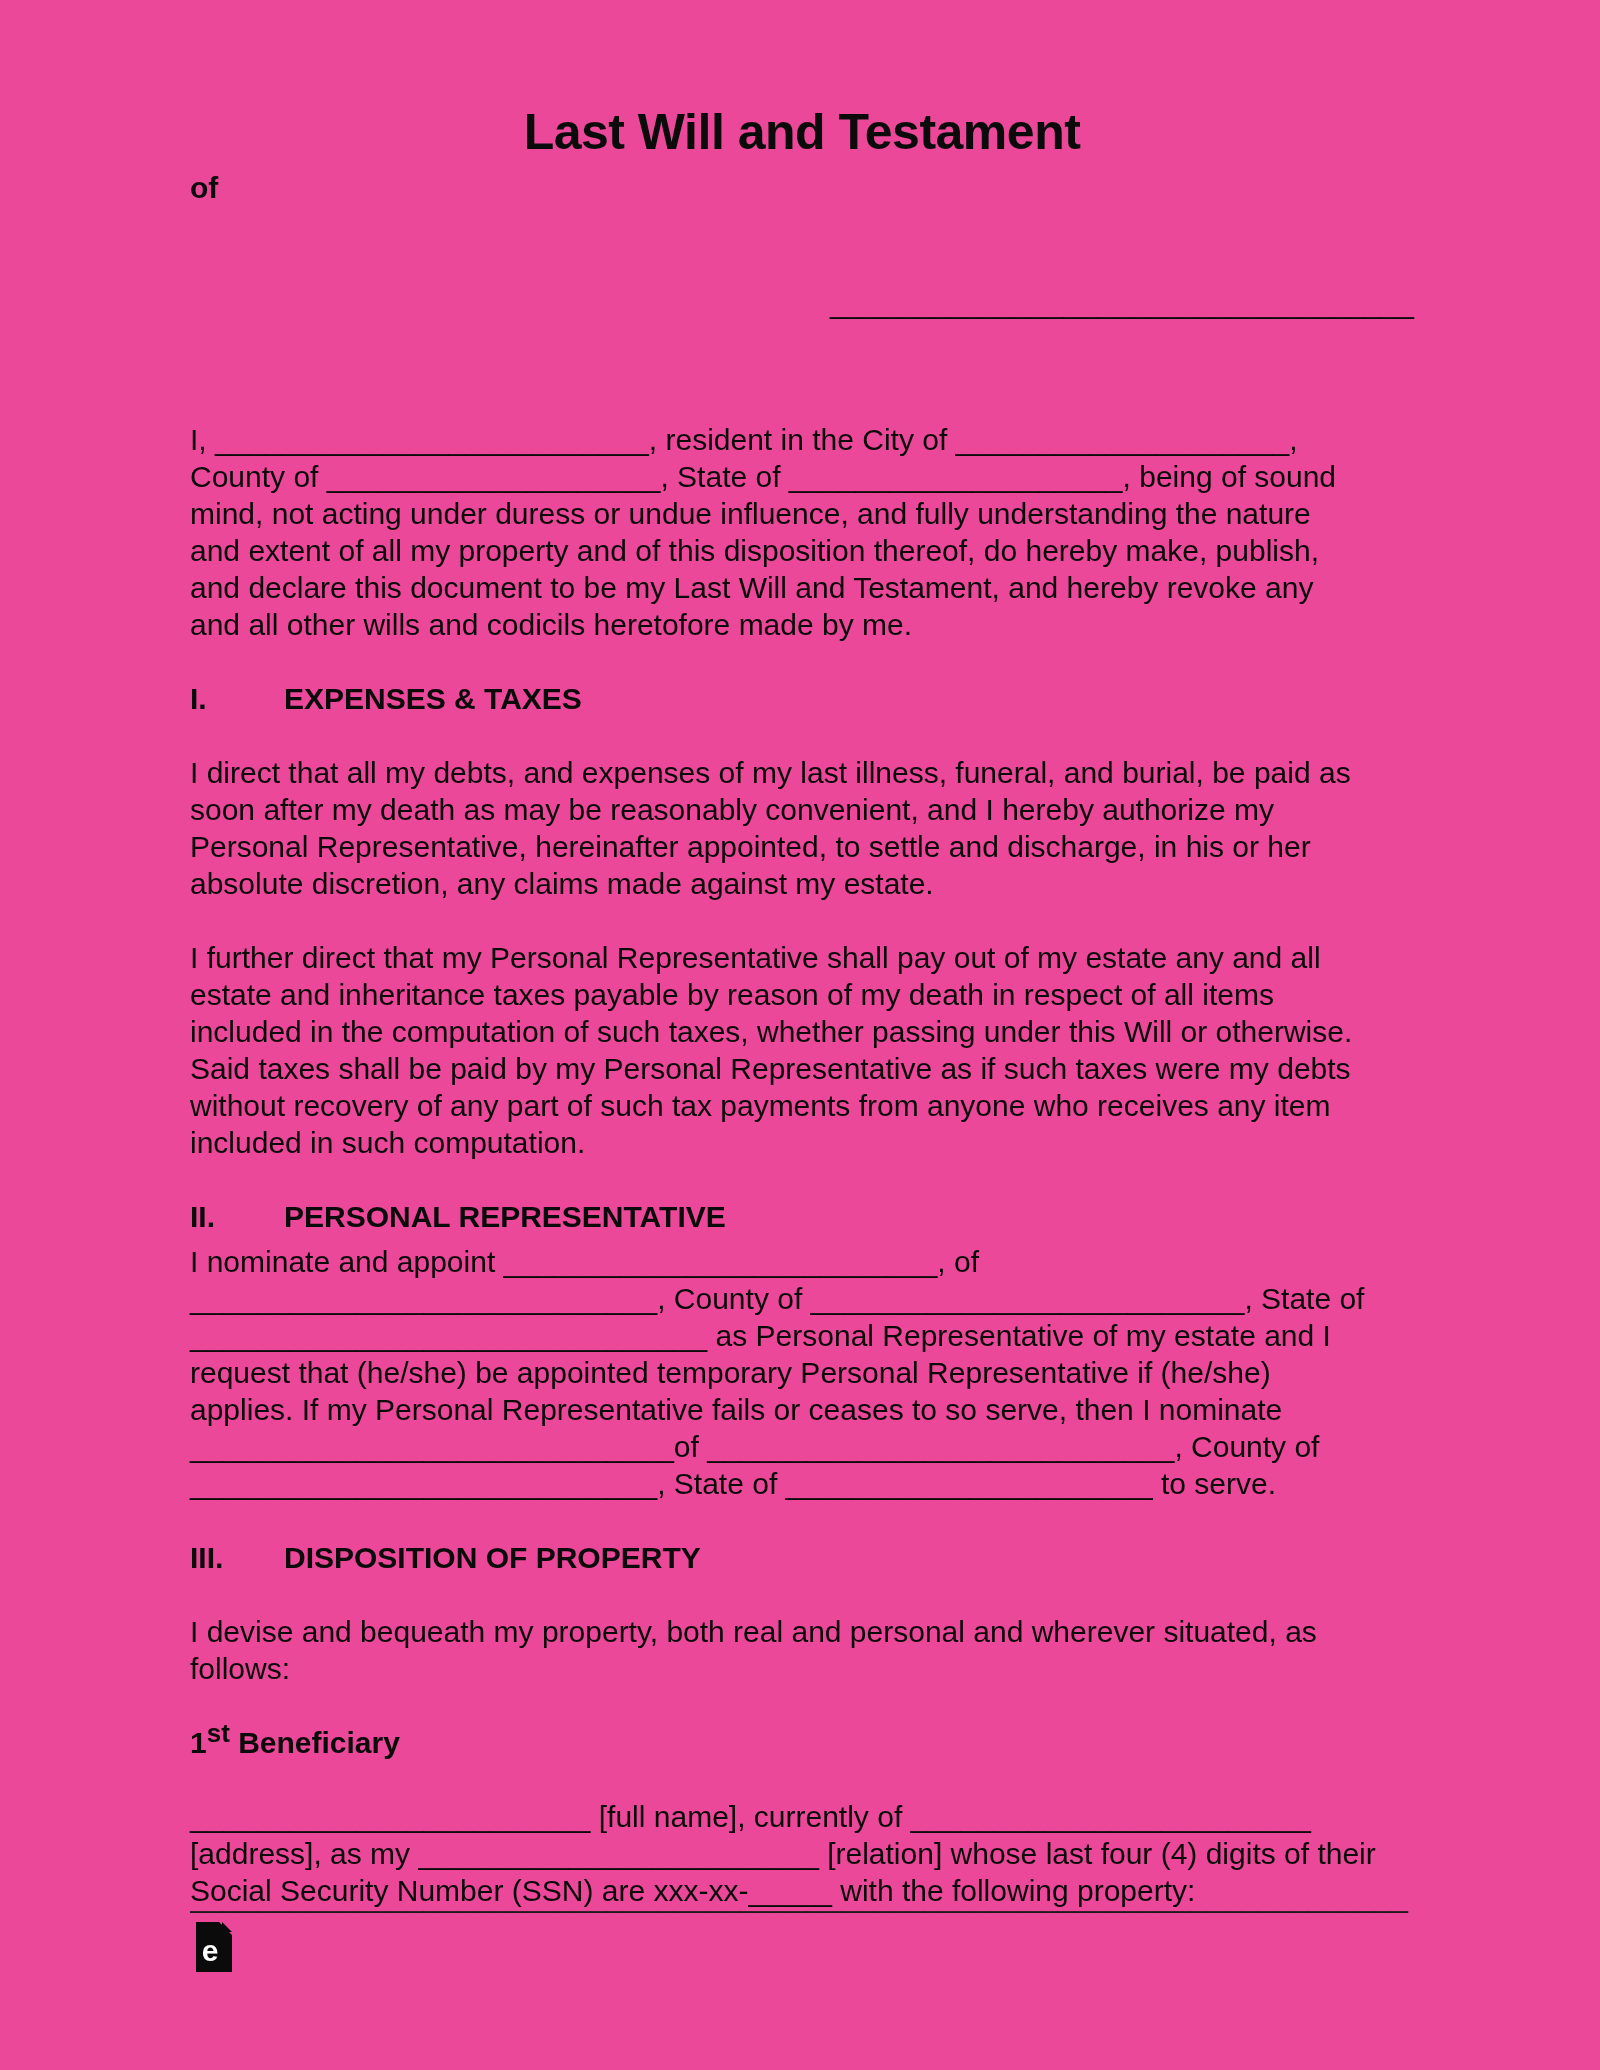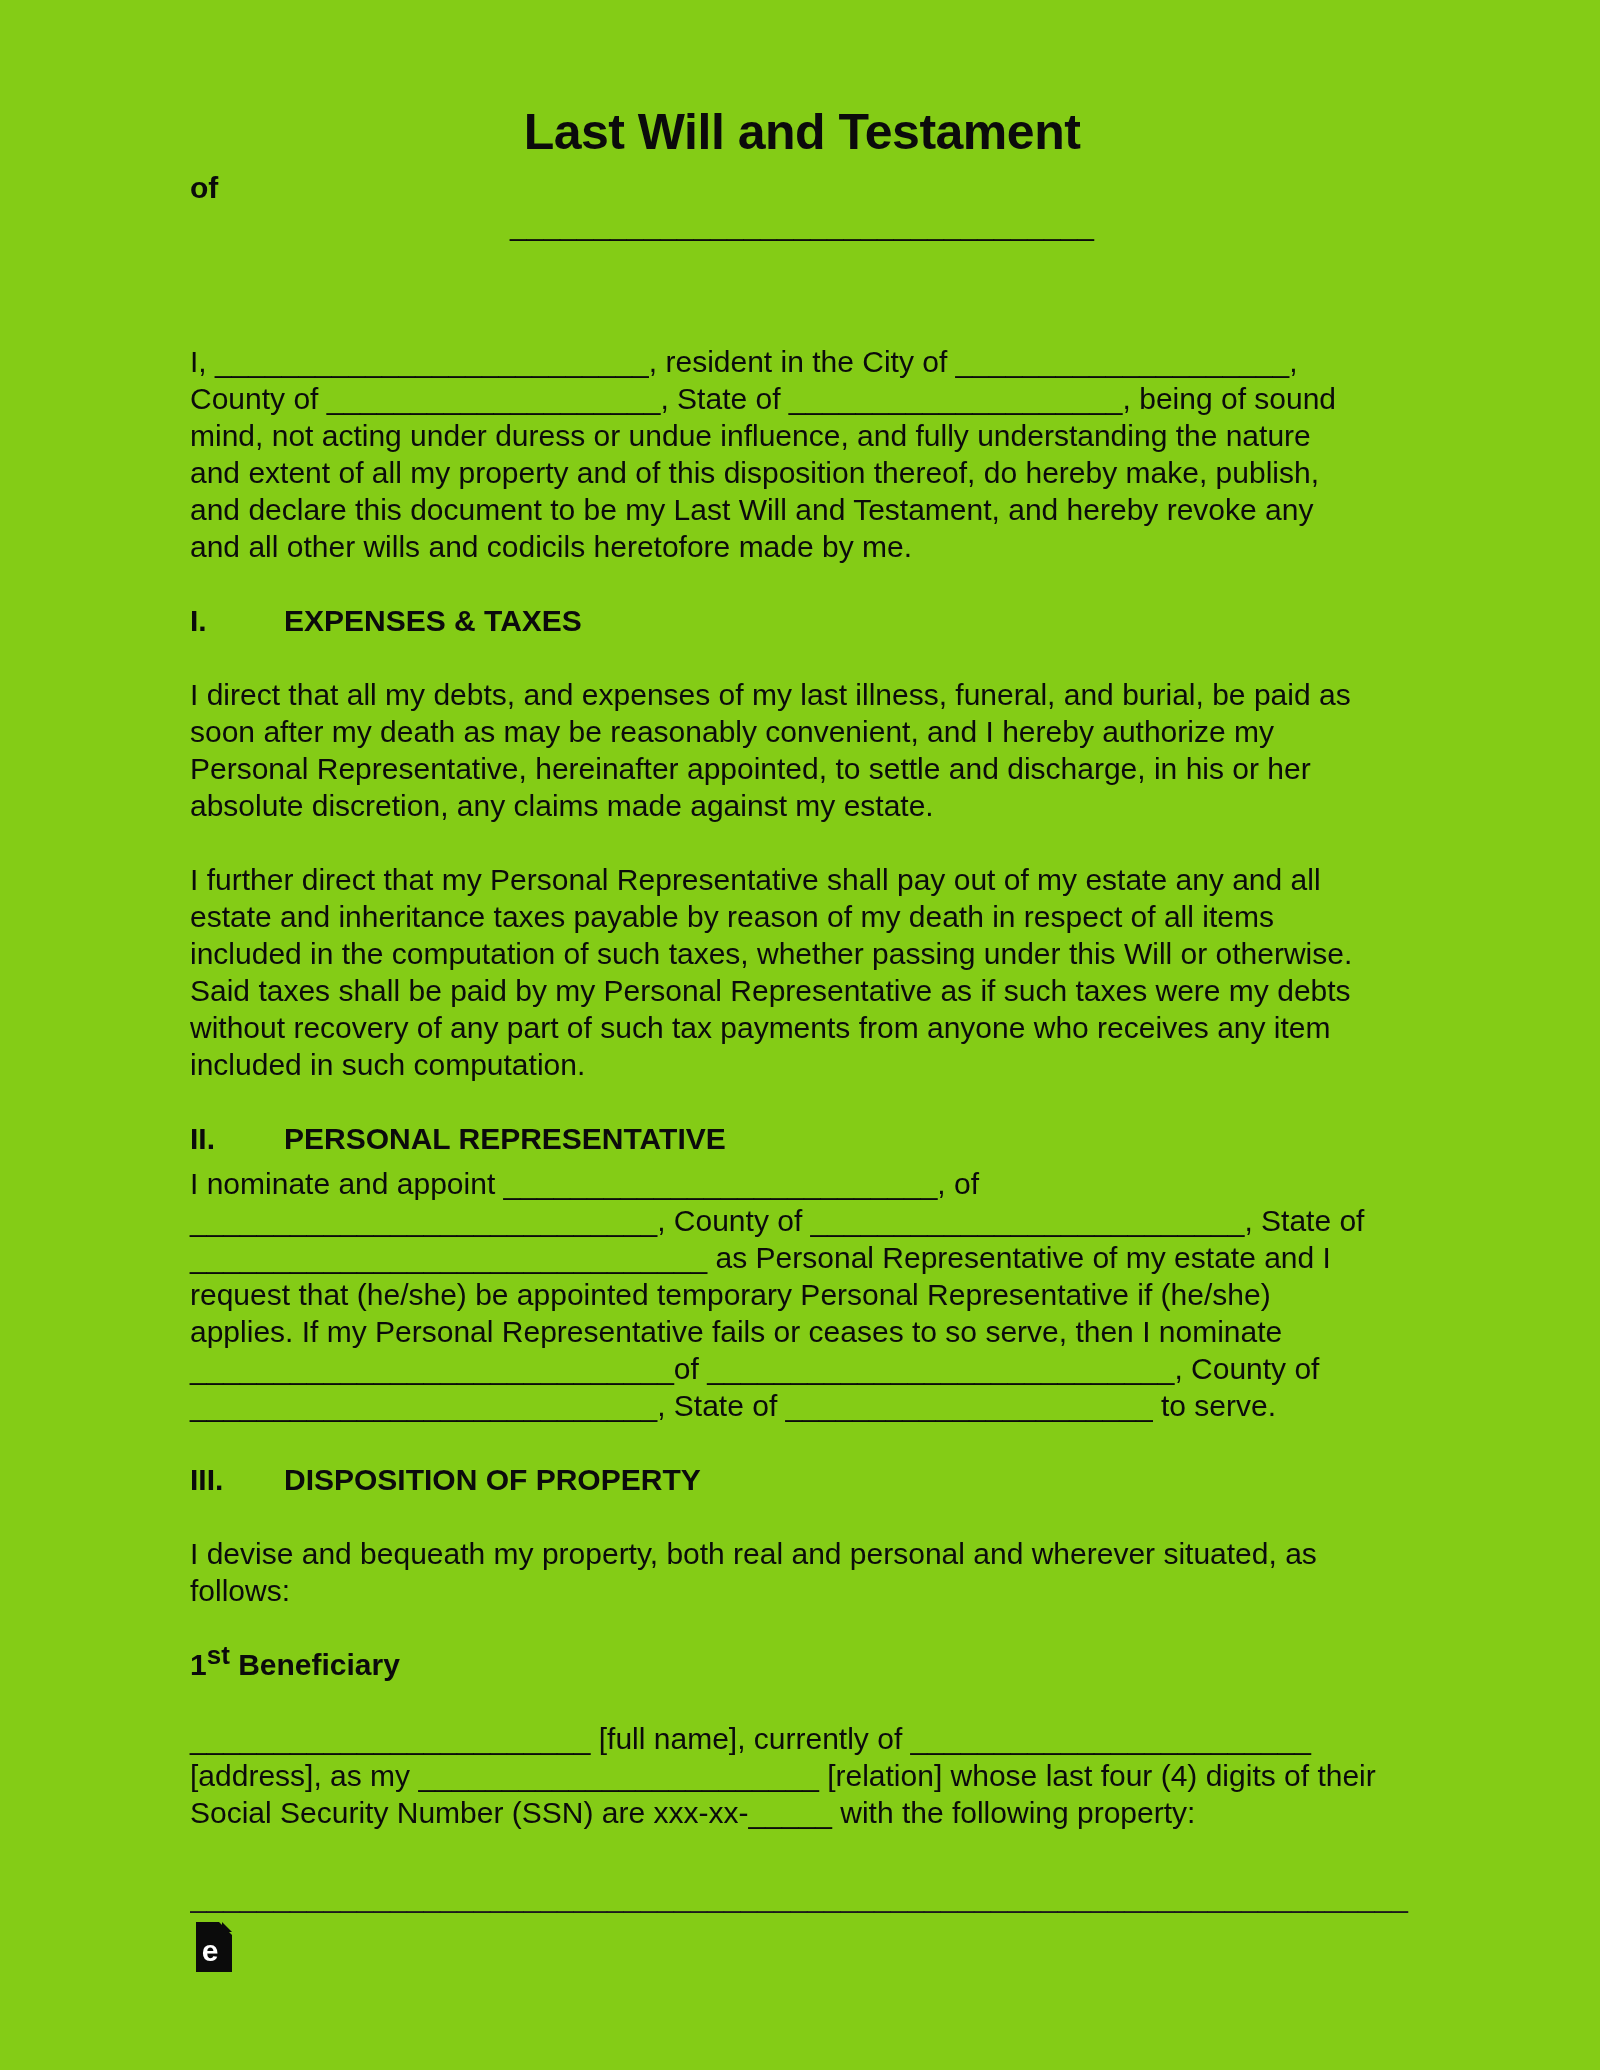--- a/index.html
+++ b/index.html
@@ -1,20 +1,20 @@
 <!DOCTYPE html>
 <html><head>
 <meta charset="utf-8">
 <style>
   html, body { margin: 0; padding: 0; background: #ffffff; }
   .page {
     position: relative;
     width: 1600px;
     height: 2070px;
-    background: #84cc16;
+    background: #ec4899;
     font-family: "Liberation Sans", sans-serif;
     color: #0b0b0b;
     overflow: hidden;
   }
   .content {
     position: absolute;
     left: 190px;
     top: 0;
     width: 1224px;
   }
@@ -26,21 +26,22 @@
     font-weight: bold;
     letter-spacing: -0.5px;
   }
   .doc-subtitle {
     margin-top: 10px;
     font-size: 30px;
     line-height: 36px;
     font-weight: bold;
   }
   .name-blank {
-    text-align: center;
+    margin-top: 78px;
+    text-align: right;
     font-size: 30px;
     line-height: 37px;
     white-space: pre;
   }
   .lines {
     font-size: 30px;
     line-height: 37px;
     white-space: pre;
     margin: 37px 0 0 0;
   }

